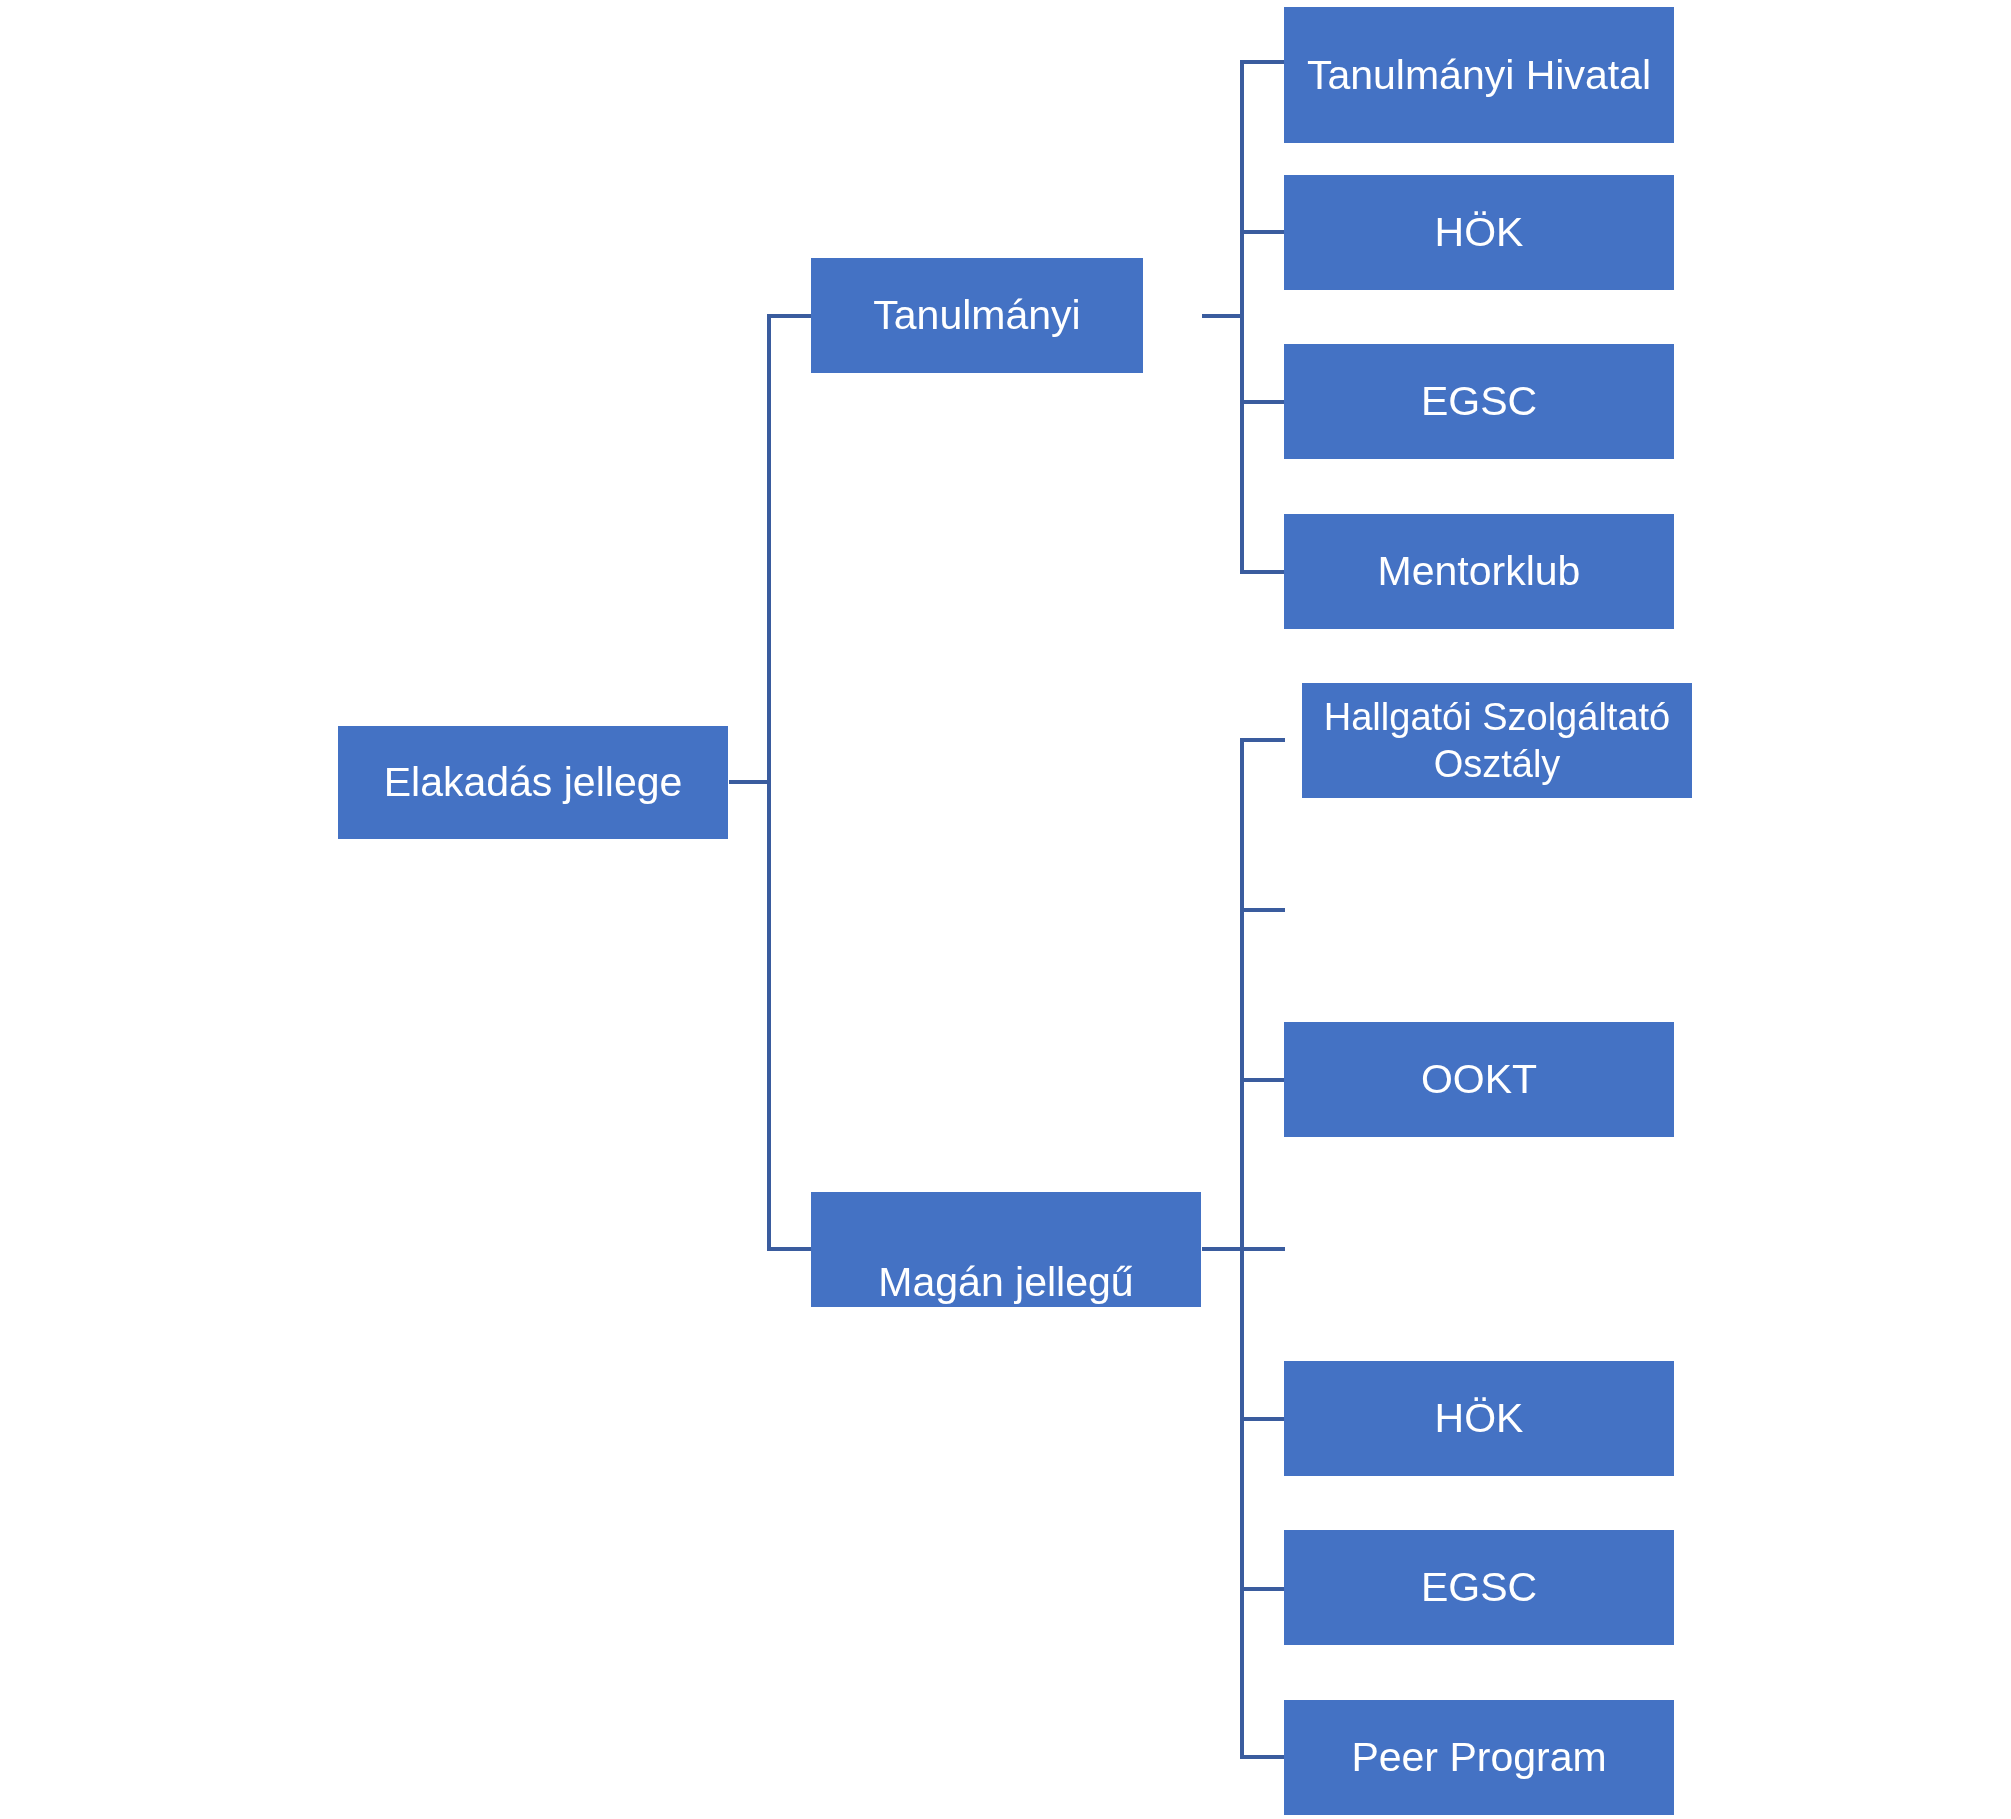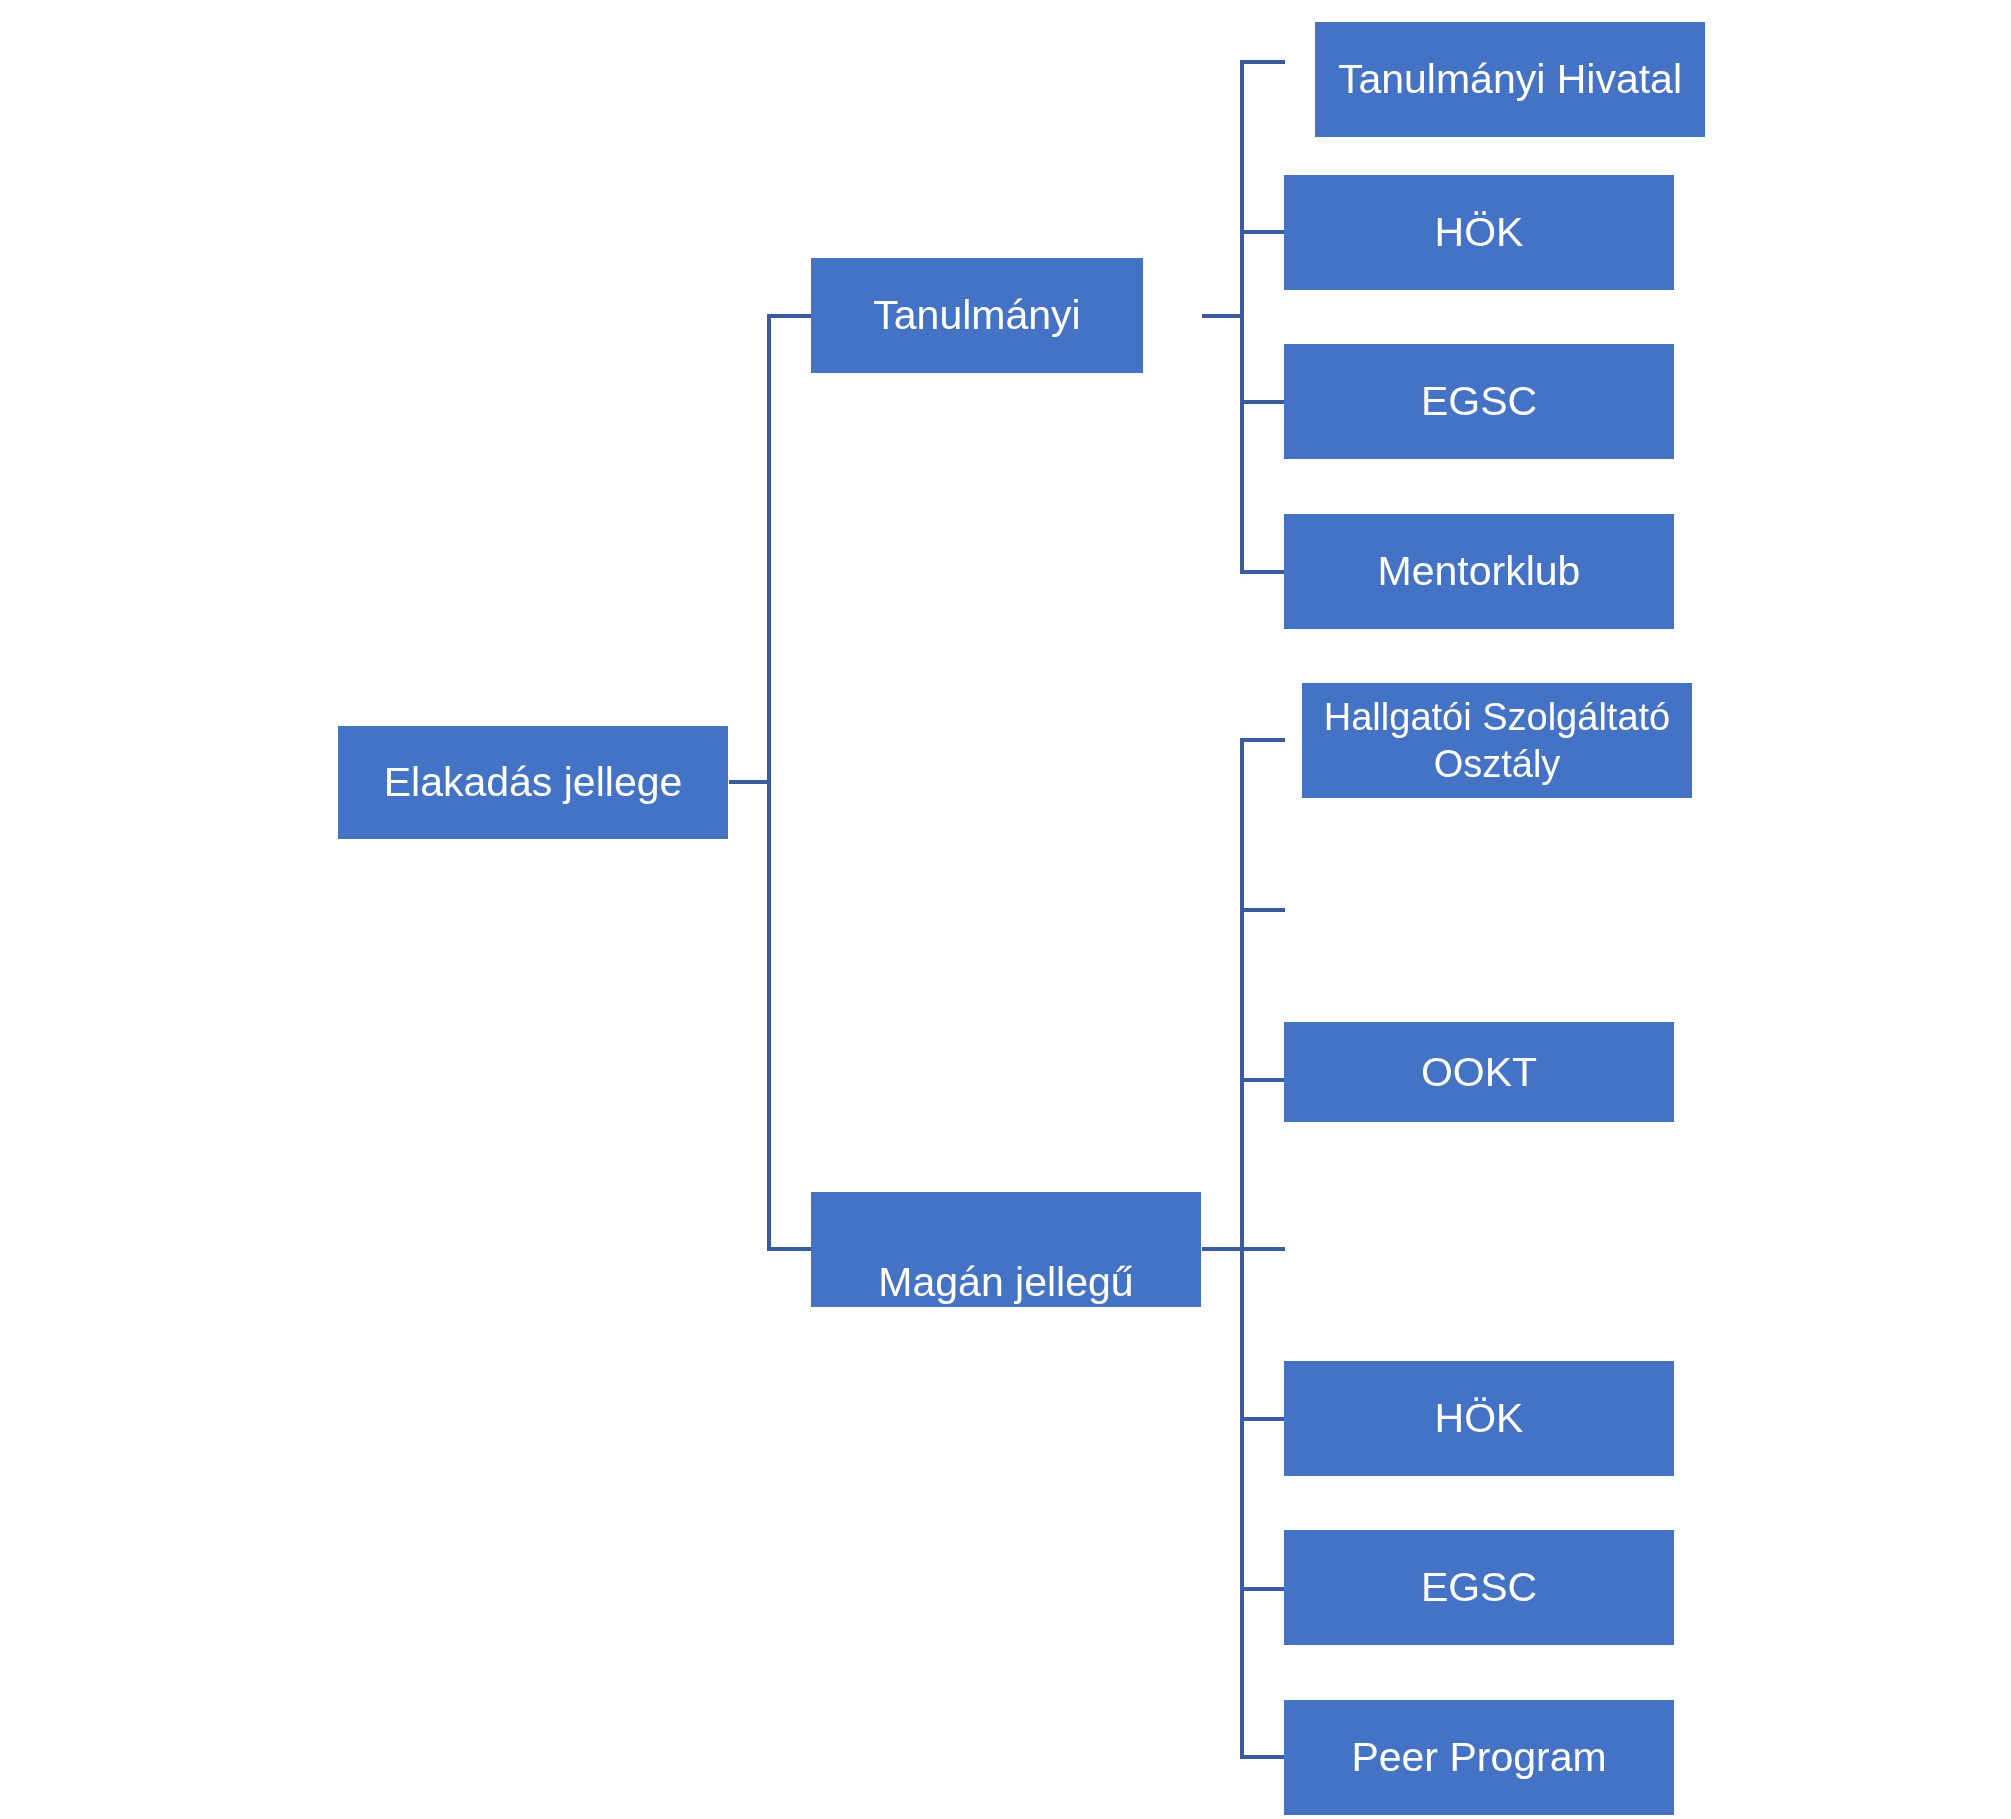--- a/index.html
+++ b/index.html
@@ -78,37 +78,37 @@
     <span class="lbl">Elakadás jellege</span>
   </div>
 
   <div class="node" style="left:811px; top:258px; width:332px; height:115px;">
     <span class="lbl">Tanulmányi</span>
   </div>
   <div class="node" style="left:811px; top:1192px; width:390px; height:115px;align-items:flex-end;">
     <span class="lbl">Magán jellegű</span>
   </div>
 
-  <div class="node" style="left:1284px; top:22px; width:390px; height:115px;margin-left:31px;">
+  <div class="node" style="left:1284px; top:7px; width:390px; height:136px;">
     <span class="lbl">Tanulmányi Hivatal</span>
   </div>
   <div class="node" style="left:1284px; top:175px; width:390px; height:115px;">
     <span class="lbl">HÖK</span>
   </div>
   <div class="node" style="left:1284px; top:344px; width:390px; height:115px;">
     <span class="lbl">EGSC</span>
   </div>
   <div class="node" style="left:1284px; top:514px; width:390px; height:115px;">
     <span class="lbl">Mentorklub</span>
   </div>
 
   <div class="node wrap" style="left:1284px; top:683px; width:390px; height:115px;margin-left:18px;">
     <span class="lbl">Hallgatói Szolgáltató Osztály</span>
   </div>
-  <div class="node" style="left:1284px; top:1022px; width:390px; height:100px;">
+  <div class="node" style="left:1284px; top:1022px; width:390px; height:115px;">
     <span class="lbl">OOKT</span>
   </div>
   <div class="node" style="left:1284px; top:1361px; width:390px; height:115px;">
     <span class="lbl">HÖK</span>
   </div>
   <div class="node" style="left:1284px; top:1530px; width:390px; height:115px;">
     <span class="lbl">EGSC</span>
   </div>
   <div class="node" style="left:1284px; top:1700px; width:390px; height:115px;">
     <span class="lbl">Peer Program</span>

